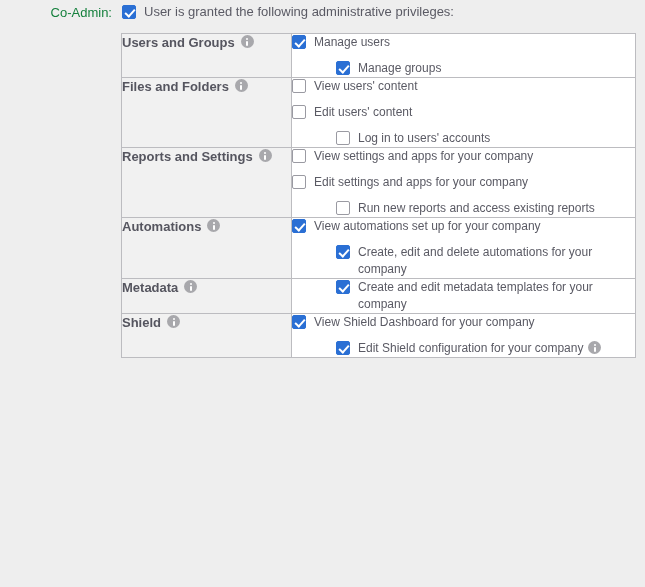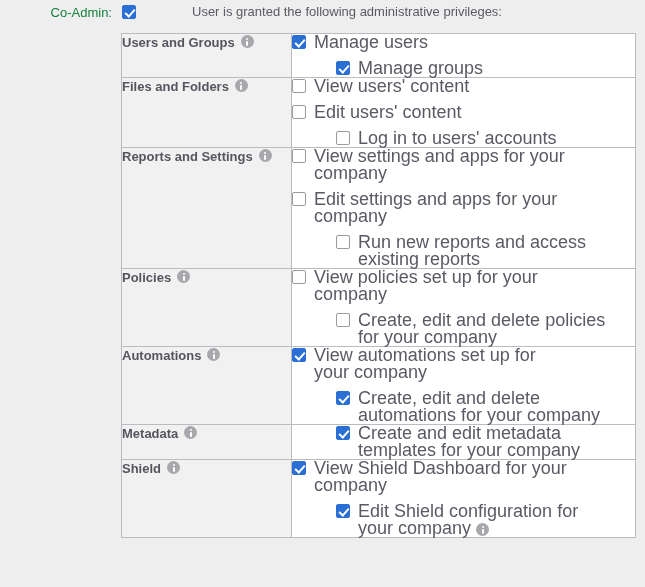--- a/index.html
+++ b/index.html
@@ -39,21 +39,20 @@
     padding-right: 10px;
     box-sizing: border-box;
     font-size: 13px;
     color: #15803d;
     white-space: nowrap;
   }
   .top-check-wrap {
     display: flex;
     align-items: flex-start;
     padding-top: 4px;
-    gap: 48px;
   }
   .top-check-label {
     margin-left: 8px;
     font-size: 13px;
     color: #5a5a64;
     line-height: 16px;
   }
 
   
   .cb {
@@ -156,21 +155,21 @@
     display: flex;
     align-items: flex-start;
     margin-bottom: 9px;
   }
   .perm-row:last-child {
     margin-bottom: 0;
     margin-left: 44px;
   }
   .perm-text {
     margin-left: 8px;
-    font-size: 18px;
+    font-size: 12px;
     color: #5a5a64;
     line-height: 17px;
     max-width: 260px;
   }
   .perm-text .trailing-info {
     margin-left: 5px;
   }
 </style>
 </head>
 <body>
@@ -228,33 +227,20 @@
               <span class="cb unchecked"></span>
               <span class="perm-text"><span>Edit settings and apps for your company</span></span>
             </div>
             <div class="perm-row">
               <span class="cb unchecked"></span>
               <span class="perm-text"><span>Run new reports and access existing reports</span></span>
             </div>
           </td>
         </tr>
         <tr>
-          <td class="cat-cell"><span class="cat-name">Policies</span><span class="info-icon"></span></td>
-          <td class="perm-cell">
-            <div class="perm-row">
-              <span class="cb unchecked"></span>
-              <span class="perm-text"><span>View policies set up for your company</span></span>
-            </div>
-            <div class="perm-row">
-              <span class="cb unchecked"></span>
-              <span class="perm-text"><span>Create, edit and delete policies for your company</span></span>
-            </div>
-          </td>
-        </tr>
-        <tr>
           <td class="cat-cell"><span class="cat-name">Automations</span><span class="info-icon"></span></td>
           <td class="perm-cell">
             <div class="perm-row">
               <span class="cb checked"></span>
               <span class="perm-text"><span>View automations set up for your company</span></span>
             </div>
             <div class="perm-row">
               <span class="cb checked"></span>
               <span class="perm-text"><span>Create, edit and delete automations for your company</span></span>
             </div>

